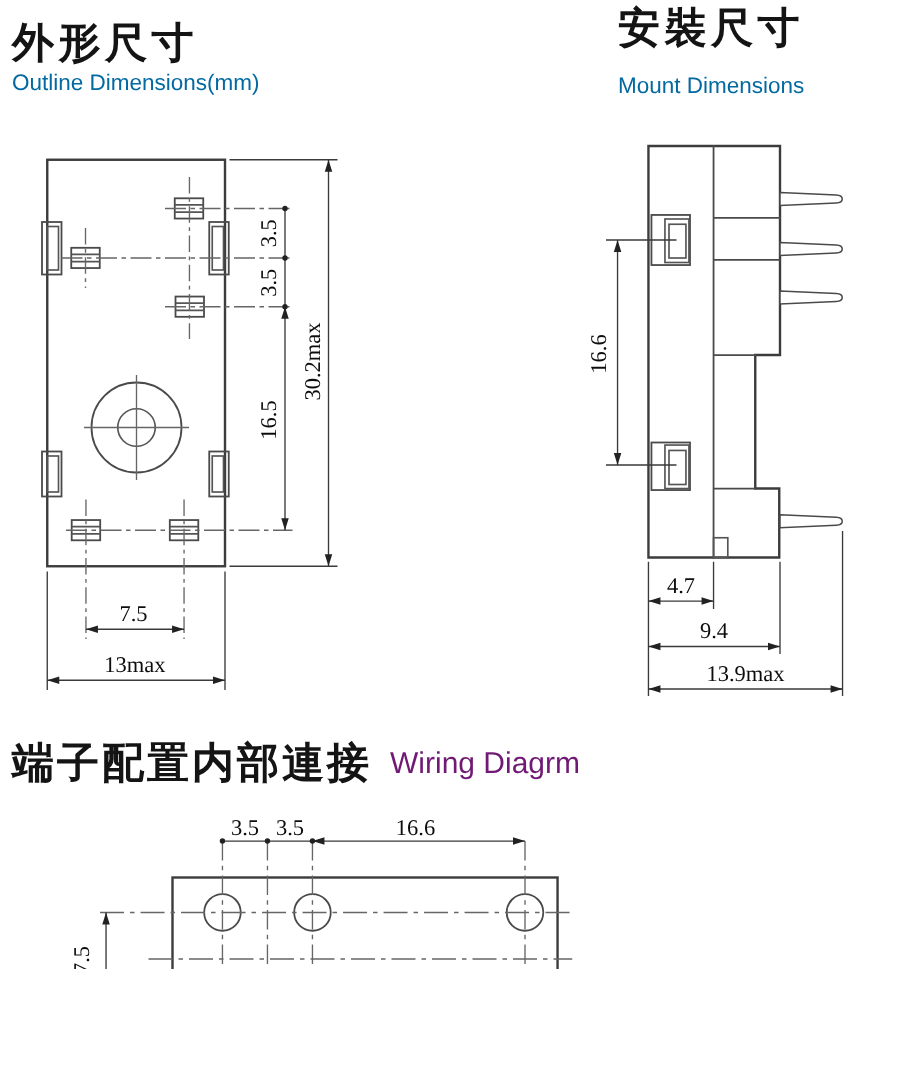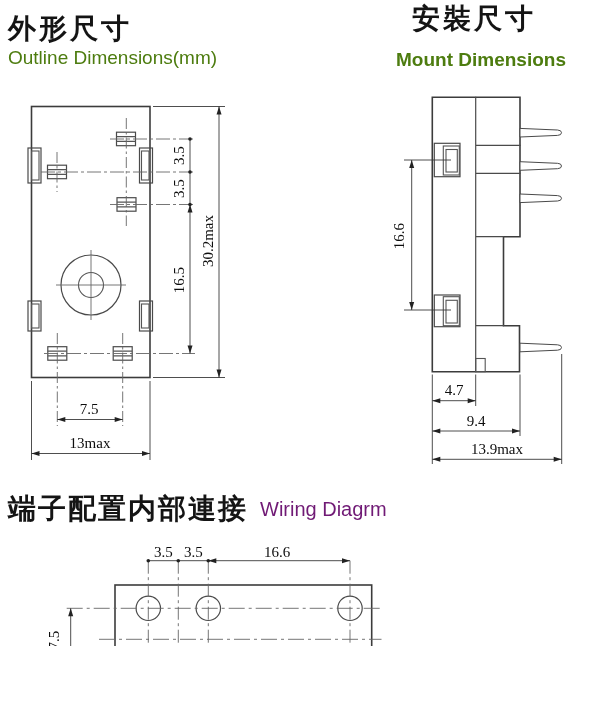--- a/index.html
+++ b/index.html
@@ -5,21 +5,21 @@
   html,body{margin:0;padding:0;background:#fff;}
   #stage{
     position:relative;width:600px;height:646px;background:#fff;overflow:hidden;
     font-family:"Liberation Sans",sans-serif;color:#111;
   }
   .title-zh{
     position:absolute;font-size:28px;font-weight:bold;letter-spacing:3px;
     color:#141414;white-space:nowrap;
   }
   .title-en{
-    position:absolute;font-size:19px;font-weight:normal;color:#4d7c0f;white-space:nowrap;
+    position:absolute;font-size:15px;font-weight:normal;color:#0369a1;white-space:nowrap;
   }
   .wiring-head{position:absolute;left:8px;top:490px;display:flex;align-items:center;}
   .wiring-head .zh{font-size:28px;font-weight:bold;letter-spacing:2px;color:#141414;white-space:nowrap;}
   .wiring-head .en{font-size:20px;margin-left:12px;color:#701a75;white-space:nowrap;}
   svg{position:absolute;left:0;top:0;}
   .outline{stroke:#3c3c3c;stroke-width:1.6;fill:none;stroke-linecap:square;}
   .body2{stroke:#4a4a4a;stroke-width:1.2;fill:none;stroke-linecap:square;}
   .med{stroke:#555;stroke-width:1.1;fill:none;}
   .thin{stroke:#666;stroke-width:0.9;fill:none;}
   .dim{stroke:#3a3a3a;stroke-width:0.9;fill:none;}
@@ -30,21 +30,21 @@
 </style>
 </head>
 <body>
 
 <div id="stage">
 
   <div class="title-zh" style="left:8px;top:10px;">外形尺寸</div>
   <div class="title-en" style="left:8px;top:47px;">Outline Dimensions(mm)</div>
 
   <div class="title-zh" style="left:412px;top:0;">安裝尺寸</div>
-  <div class="title-en" style="left:396px;top:49px;font-weight:bold;">Mount Dimensions</div>
+  <div class="title-en" style="left:412px;top:49px;">Mount Dimensions</div>
 
   <div class="wiring-head">
     <span class="zh">端子配置内部連接</span>
     <span class="en">Wiring Diagrm</span>
   </div>
 
   <svg width="600" height="718" viewBox="0 0 600 718">
 
     <g>
       <rect x="31.5" y="106.5" width="118.5" height="271" class="outline"></rect>

